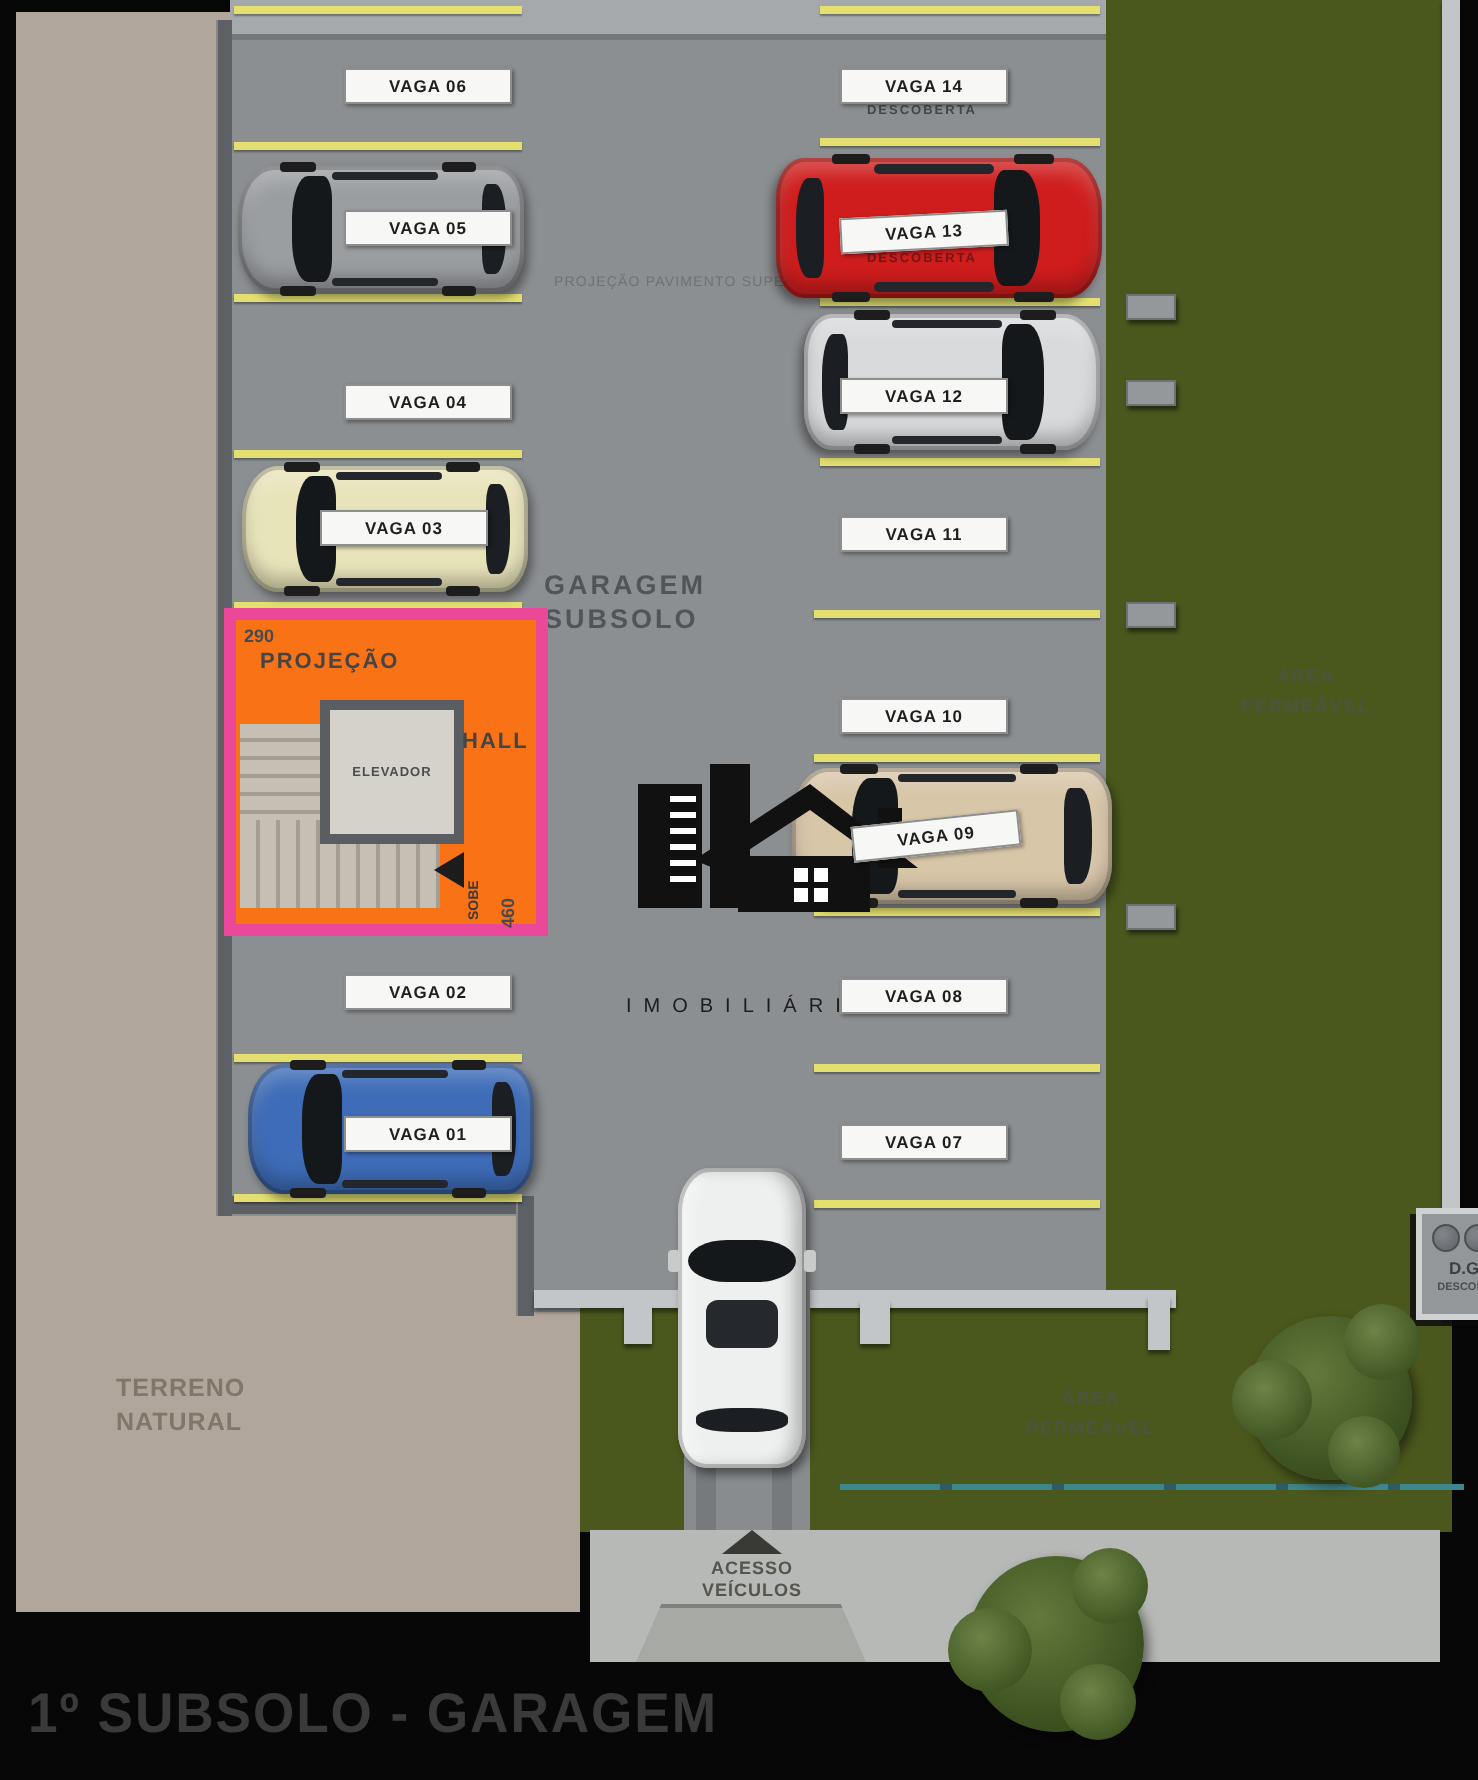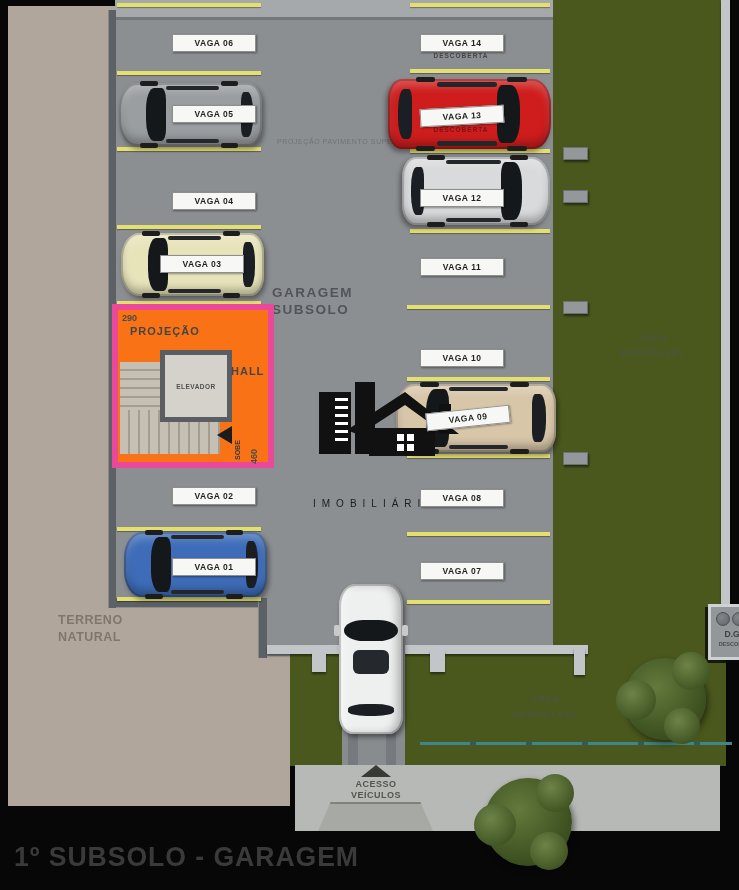--- a/index.html
+++ b/index.html
@@ -226,21 +226,21 @@
 
   <div class="abs perm" style="left:598px;top:331px;width:110px;">
     <div>ÁREA</div>
     <div>PERMEÁVEL</div>
   </div>
   <div class="abs perm" style="left:478px;top:692px;width:135px;">
     <div>ÁREA</div>
     <div>PERMEÁVEL</div>
   </div>
 
-  <div class="abs terr-t" style="left:58px;top:612px;">
+  <div class="abs terr-t" style="left:58px;top:686px;">
     <div>TERRENO</div>
     <div>NATURAL</div>
   </div>
 
   <div class="abs tri-up" style="left:361px;top:765px;"></div>
   <div class="abs" style="left:331px;top:779px;width:90px;text-align:center;font-size:9px;font-weight:bold;color:#55554e;line-height:11px;letter-spacing:.5px;">
     <div>ACESSO</div>
     <div>VEÍCULOS</div>
   </div>
 

